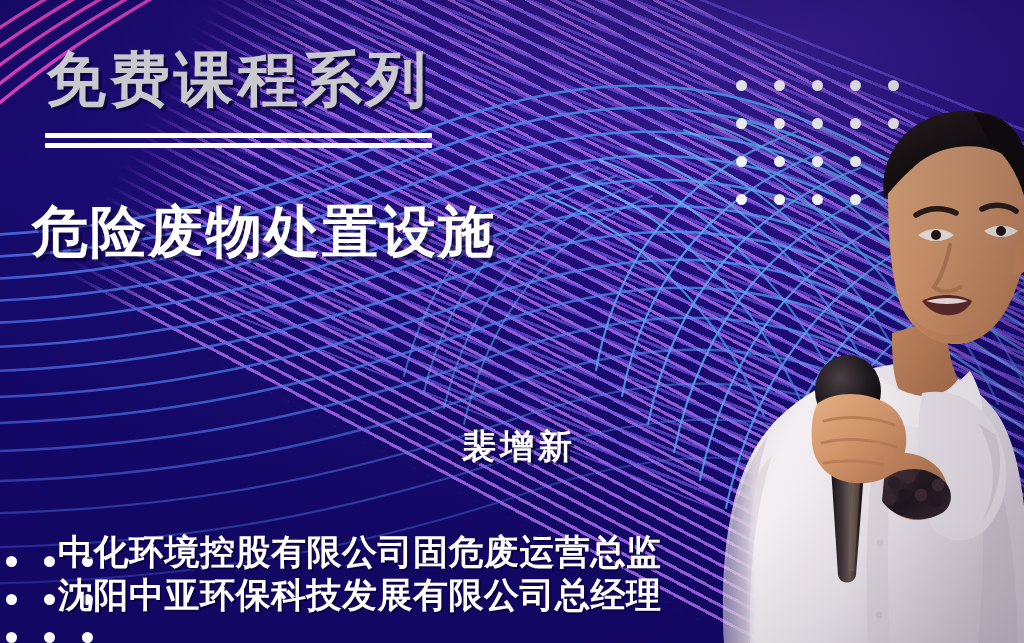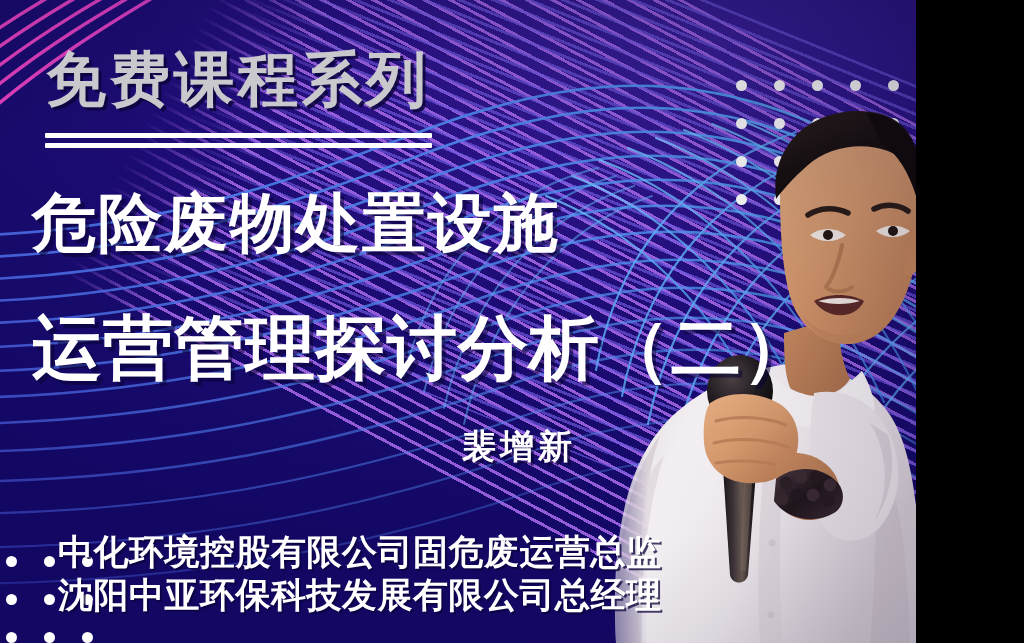--- a/index.html
+++ b/index.html
@@ -5,21 +5,21 @@
 <style>
   html, body {
     margin: 0;
     padding: 0;
     background: #000;
   }
   * { box-sizing: border-box; }
 
   #poster {
     position: relative;
-    width: 916px;
+    width: 1024px;
     height: 643px;
     overflow: hidden;
     background: #160a6b;
     font-family: "Liberation Serif", "DejaVu Serif", serif;
     user-select: none;
   }
 
   
   .bg-base {
     position: absolute;
@@ -139,21 +139,21 @@
 
   .title-line {
     position: absolute;
     left: 32px;
     color: #ffffff;
     font-weight: 700;
     line-height: 1;
     white-space: nowrap;
     text-shadow: 4px 4px 0 rgba(9,3,52,0.55);
   }
-  #title-1 { top: 192px; font-size: 64px; letter-spacing: 2px; }
+  #title-1 { top: 204px; font-size: 56px; letter-spacing: 2px; }
   #title-2 { top: 314px; font-size: 70px; letter-spacing: 1px; }
 
   #speaker-name {
     position: absolute;
     left: 462px;
     top: 430px;
     font-size: 34px;
     font-weight: 700;
     line-height: 1;
     letter-spacing: 4px;
@@ -439,20 +439,19 @@
   <div class="bg-vignette"></div>
 
   <div id="kicker">免费课程系列</div>
 
   <div id="kicker-rule">
     <i></i>
     <i></i>
   </div>
 
   <div class="title-line" id="title-1">危险废物处置设施</div>
-  <div class="title-line" id="title-2">运营管理探讨分析（二）</div>
 
   <div id="speaker-name">裴增新</div>
 
   <div class="credential" id="credential-2">沈阳中亚环保科技发展有限公司总经理</div>
   <div class="credential" id="credential-1">中化环境控股有限公司固危废运营总监</div>
 
 </div>
 
 </body></html>

